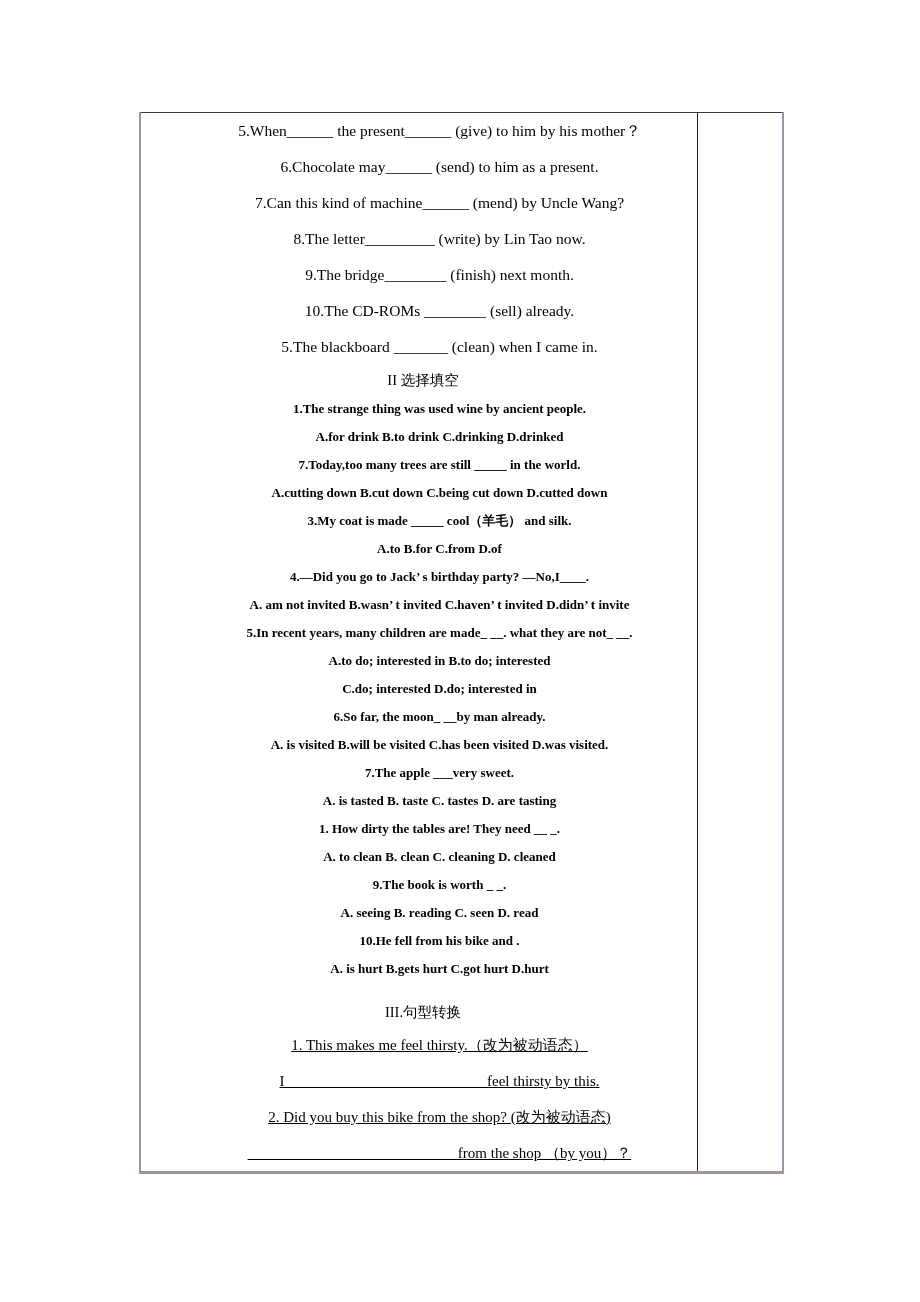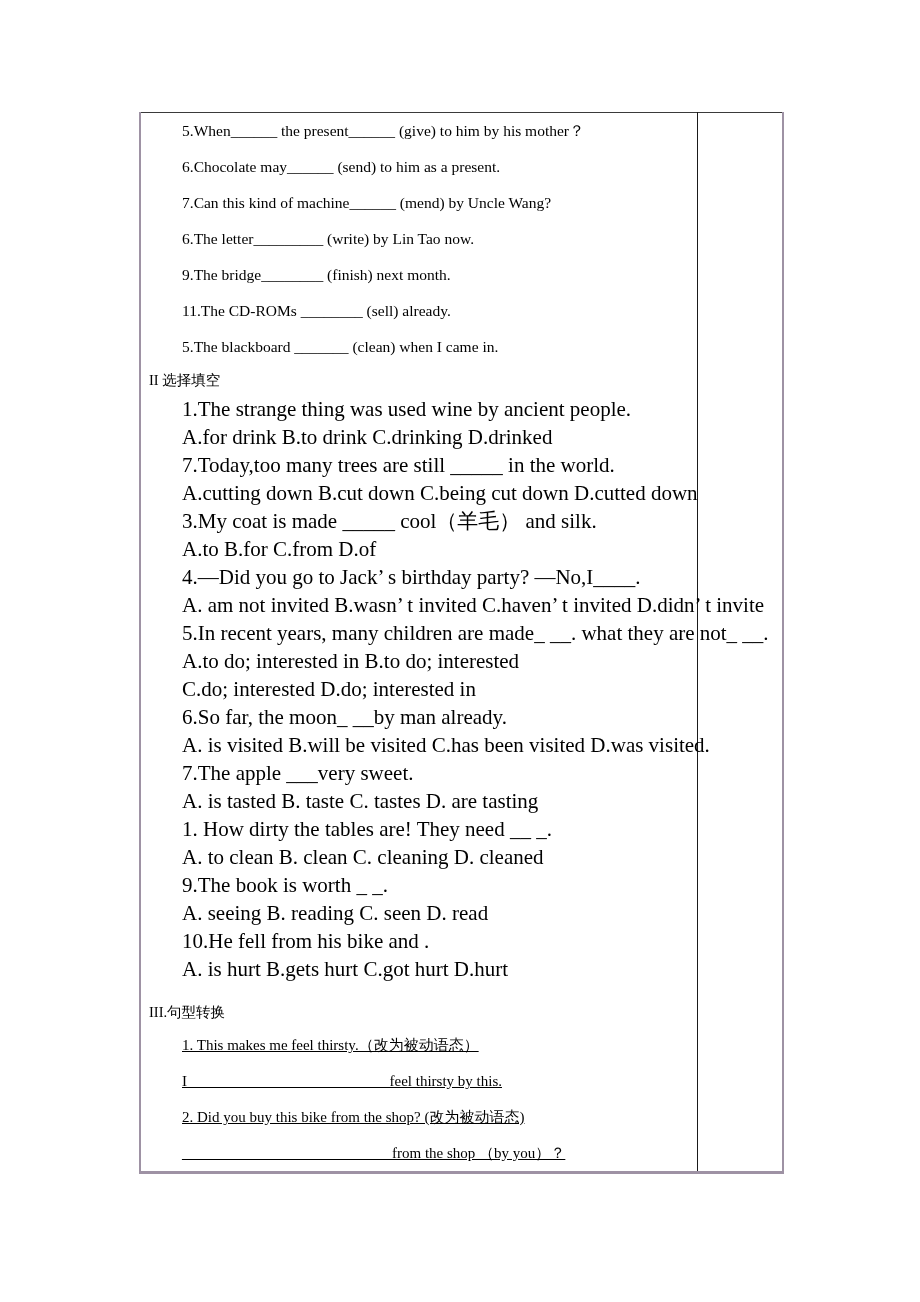--- a/index.html
+++ b/index.html
@@ -30,20 +30,21 @@
     position: absolute;
     left: 139px;
     top: 112px;
     width: 641px;
     border-collapse: collapse;
     table-layout: fixed;
   }
   .worksheet-table td {
     vertical-align: top;
     padding: 0;
+    text-align: center;
   }
   .cell-main {
     width: 556px;
     border-top: 1px solid #3a3a3a;
     border-left: 2px solid #9e92a4;
     border-right: 1px solid #1a1a1a;
     border-bottom: 3px solid #9e92a4;
     padding: 6px 0 10px 0;
   }
   .cell-notes {
@@ -61,24 +62,25 @@
     white-space: nowrap;
     font-family: "Liberation Serif", "DejaVu Sans", serif;
   }
   .fill-item {
     font-size: 15.5px;
     line-height: 36px;
     padding-left: 41px;
     white-space: nowrap;
   }
   .mc-line {
-    font-size: 21px;
+    font-size: 13px;
     line-height: 28px;
     padding-left: 41px;
     white-space: nowrap;
+    font-weight: bold;
   }
   .trans-line {
     font-size: 15px;
     line-height: 36px;
     padding-left: 41px;
     white-space: nowrap;
     text-decoration: underline;
   }
   .spacer-md { height: 14px; }
 </style>
@@ -89,23 +91,23 @@
 
   <table class="worksheet-table">
     <tbody>
         <tr>
       <td class="cell-main">
 
         <div>
           <div class="fill-item">5.When______ the present______ (give) to him by his mother？</div>
           <div class="fill-item">6.Chocolate may______ (send) to him as a present.</div>
           <div class="fill-item">7.Can this kind of machine______ (mend) by Uncle Wang?</div>
-          <div class="fill-item">6.The letter_________ (write) by Lin Tao now.</div>
+          <div class="fill-item">8.The letter_________ (write) by Lin Tao now.</div>
           <div class="fill-item">9.The bridge________ (finish) next month.</div>
-          <div class="fill-item">11.The CD-ROMs ________ (sell) already.</div>
+          <div class="fill-item">10.The CD-ROMs ________ (sell) already.</div>
           <div class="fill-item">5.The blackboard _______ (clean) when I came in.</div>
         </div>
 
         <div class="sec-heading">II 选择填空</div>
 
         <div class="mc-line">1.The strange thing was used wine by ancient people.</div>
         <div class="mc-line">A.for drink    B.to drink       C.drinking       D.drinked</div>
 
         <div class="mc-line">7.Today,too many trees are still _____ in the world.</div>
         <div class="mc-line">A.cutting down    B.cut down    C.being cut down   D.cutted down</div>

